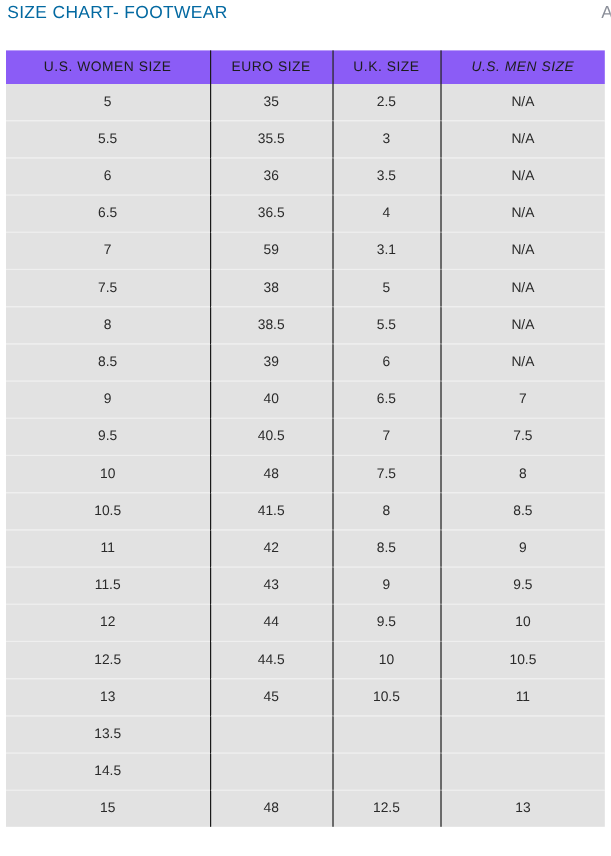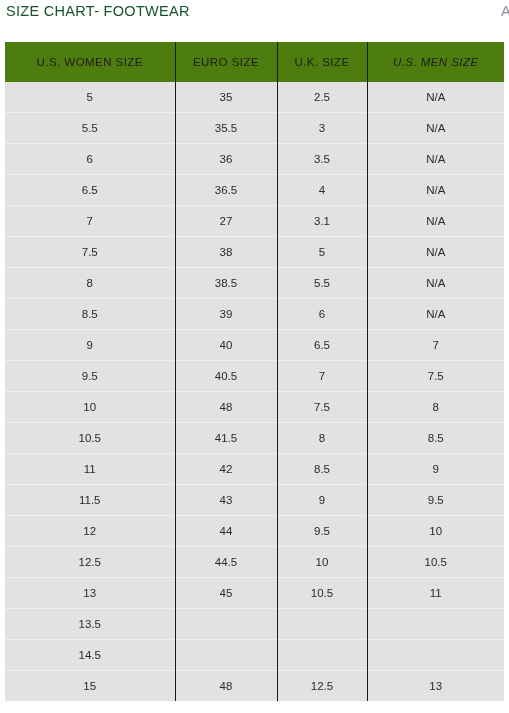--- a/index.html
+++ b/index.html
@@ -29,21 +29,21 @@
     top: 0;
     width: 509px;
     height: 38px;
   }
   .chart-title {
     position: absolute;
     left: 6px;
     top: 3px;
     font-size: 14.5px;
     letter-spacing: 0.3px;
-    color: #14532d;
+    color: #0369a1;
     font-weight: 400;
     white-space: nowrap;
   }
   .title-overflow {
     position: absolute;
     right: 0px;
     top: 3px;
     width: 8px;
     height: 16px;
     overflow: hidden;
@@ -64,26 +64,26 @@
     width: 499px;
     border-collapse: collapse;
     table-layout: fixed;
   }
   table.size-chart col.c0 { width: 170px; }
   table.size-chart col.c1 { width: 102px; }
   table.size-chart col.c2 { width: 90px; }
   table.size-chart col.c3 { width: 137px; }
 
   table.size-chart thead th {
-    background: #4d7c0f;
+    background: #8b5cf6;
     color: #1d1d1d;
     font-size: 11.5px;
     font-weight: 400;
     letter-spacing: 0.45px;
-    height: 40px;
+    height: 28px;
     text-align: center;
     vertical-align: middle;
     padding: 0;
     border-right: 1.6px solid #1a1a1a;
     white-space: nowrap;
   }
   table.size-chart thead th:last-child {
     border-right: none;
     font-style: italic;
   }
@@ -154,21 +154,21 @@
             <td>N/A</td>
           </tr>
           <tr>
             <td>6.5</td>
             <td>36.5</td>
             <td>4</td>
             <td>N/A</td>
           </tr>
           <tr>
             <td>7</td>
-            <td>27</td>
+            <td>59</td>
             <td>3.1</td>
             <td>N/A</td>
           </tr>
           <tr>
             <td>7.5</td>
             <td>38</td>
             <td>5</td>
             <td>N/A</td>
           </tr>
           <tr>

